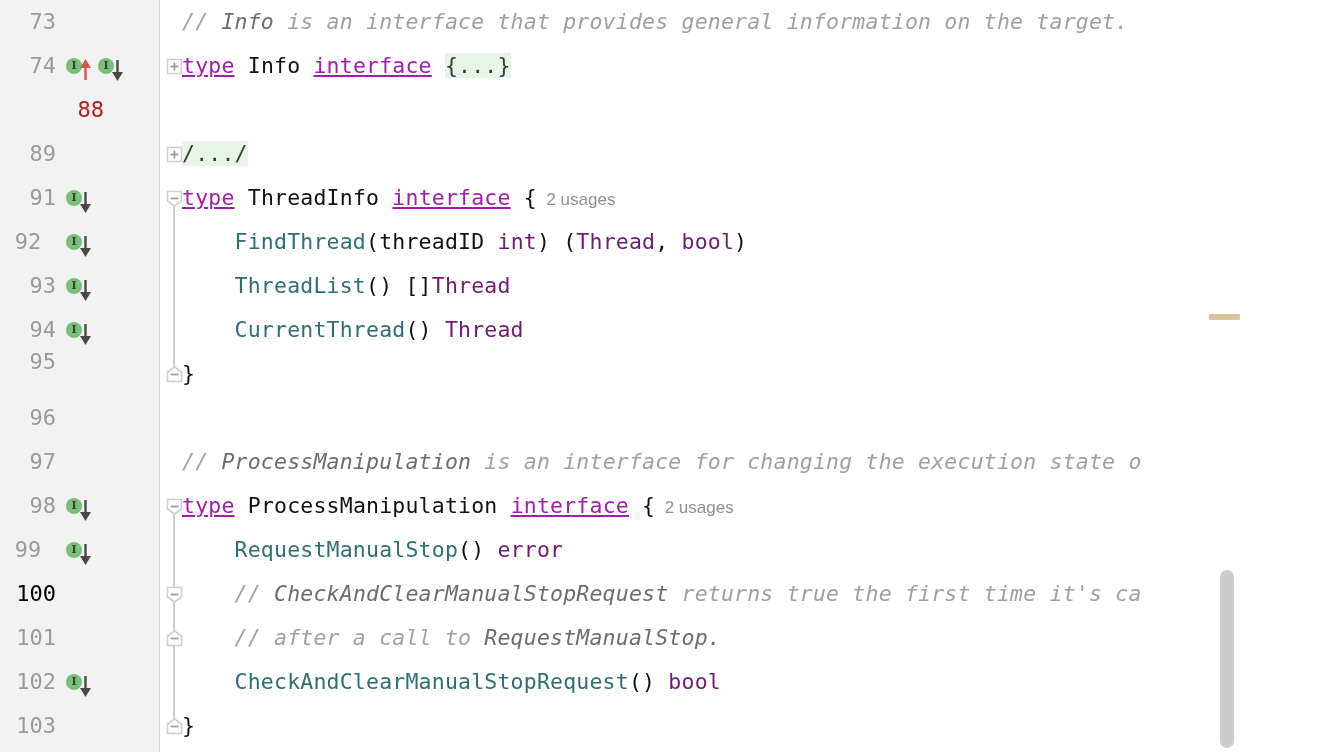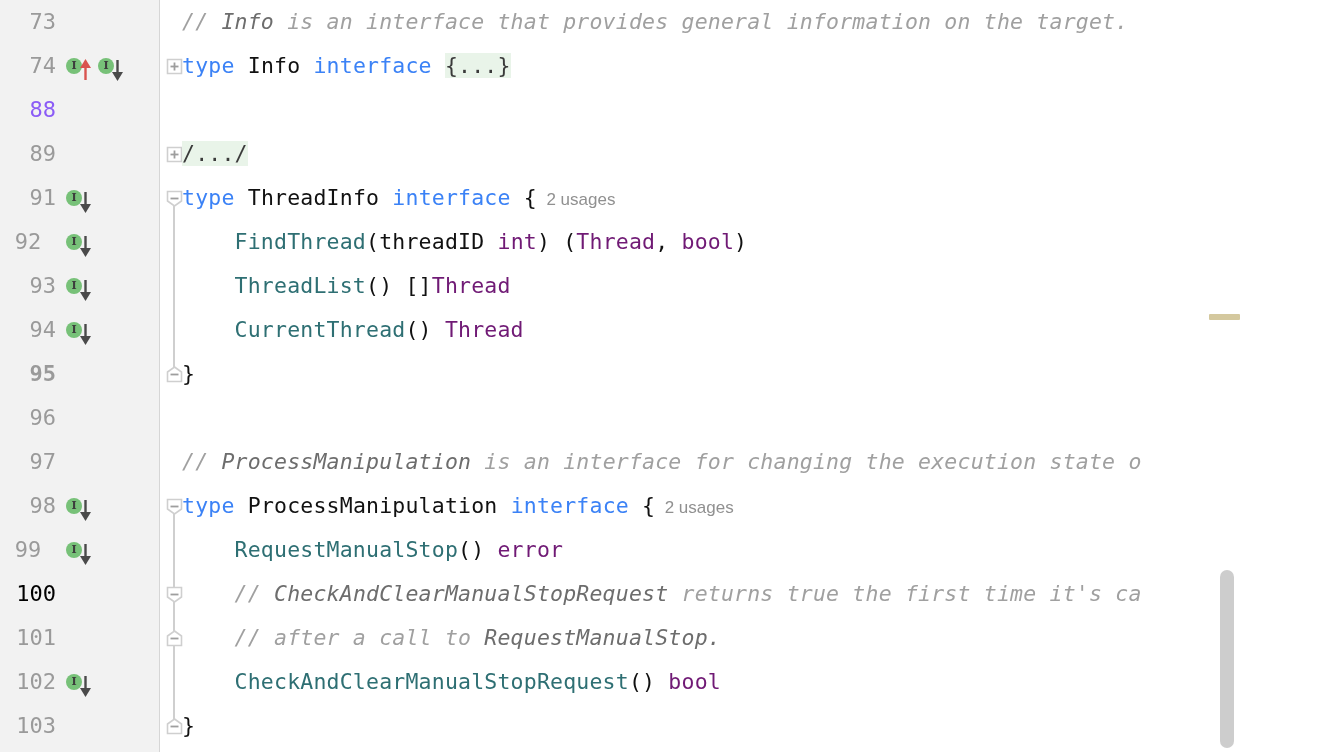--- a/index.html
+++ b/index.html
@@ -141,21 +141,21 @@
   
   .code {
     position: absolute;
     left: 22px;
     white-space: pre;
     font-family: "DejaVu Sans Mono", monospace;
     font-size: 21.5px;
     letter-spacing: 0.2px;
     color: #080808;
   }
-  .kw      { color: #3b82f6; }
+  .kw      { color: #a21caf; text-decoration: underline; }
   .typ     { color: #701a75; }
   .fn      { color: #2e6f73; }
   .plain   { color: #111111; }
   .cmt     { color: #a0a0a0; font-style: italic; }
   .cmt-em  { color: #6d6d6d; font-style: italic; }
   .fold-ph {
     background: #e9f4e9;
     color: #3a3a3a;
   }
   .usages {
@@ -215,21 +215,21 @@
               <span class="circ" style="background: rgb(119, 193, 120);"></span>
               <span class="letter">I</span>
               <span class="arr"><svg width="13" height="22" viewBox="0 0 13 22">
                   <line x1="6.5" x2="6.5" y1="1" y2="15" stroke="#4a4a4a" stroke-width="2.4"></line>
                   <polygon points="6.5,22 12,13 1,13" fill="#4a4a4a"></polygon>
                 </svg></span>
             </span>
           </div>
         </div>
         <div class="row" style="top: 88px;">
-          <div class="lineno" style="color: #8b5cf6;">88</div>
+          <div class="lineno" style="color: #b91c1c; margin-left: 48px;">88</div>
         </div>
         <div class="row" style="top: 132px;">
           <div class="lineno" style="color: rgb(154, 154, 154);">89</div>
         </div>
         <div class="row" style="top: 176px;">
           <div class="lineno" style="color: rgb(154, 154, 154);">91</div>
           <div class="gmark slot1">
             <span class="impl-badge">
               <span class="circ" style="background: rgb(119, 193, 120);"></span>
               <span class="letter">I</span>
@@ -272,21 +272,21 @@
             <span class="impl-badge">
               <span class="circ" style="background: rgb(119, 193, 120);"></span>
               <span class="letter">I</span>
               <span class="arr"><svg width="13" height="22" viewBox="0 0 13 22">
                   <line x1="6.5" x2="6.5" y1="1" y2="15" stroke="#4a4a4a" stroke-width="2.4"></line>
                   <polygon points="6.5,22 12,13 1,13" fill="#4a4a4a"></polygon>
                 </svg></span>
             </span>
           </div>
         </div>
-        <div class="row" style="top: 352px; font-weight: bold;">
+        <div class="row" style="top: 340px;">
           <div class="lineno" style="color: rgb(154, 154, 154);">95</div>
         </div>
         <div class="row" style="top: 396px;">
           <div class="lineno" style="color: rgb(154, 154, 154);">96</div>
         </div>
         <div class="row" style="top: 440px;">
           <div class="lineno" style="color: rgb(154, 154, 154);">97</div>
         </div>
         <div class="row" style="top: 484px;">
           <div class="lineno" style="color: rgb(154, 154, 154);">98</div>

